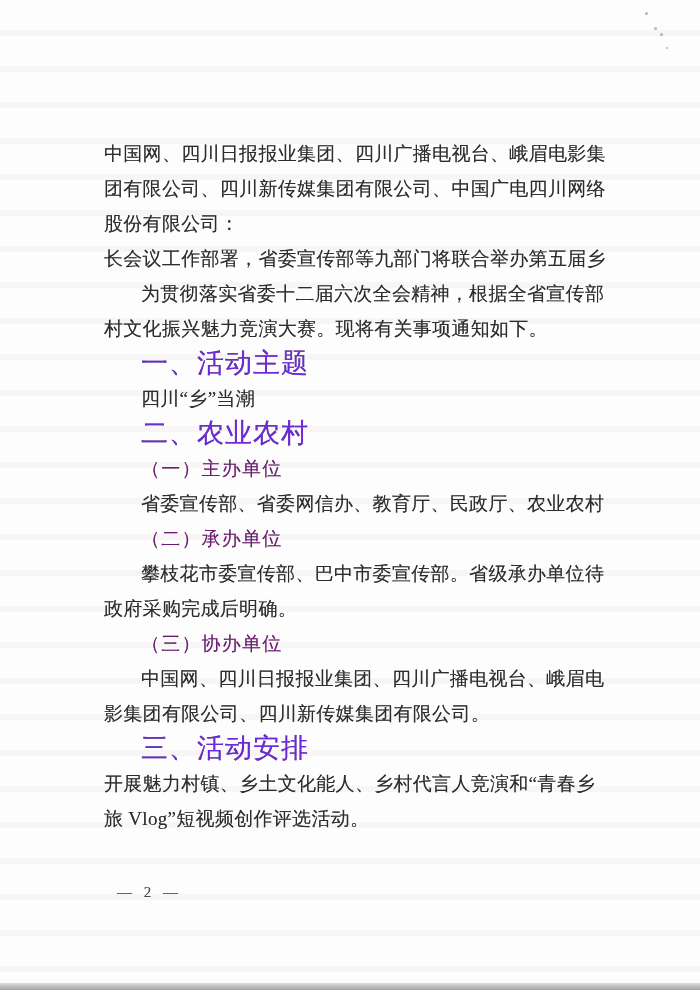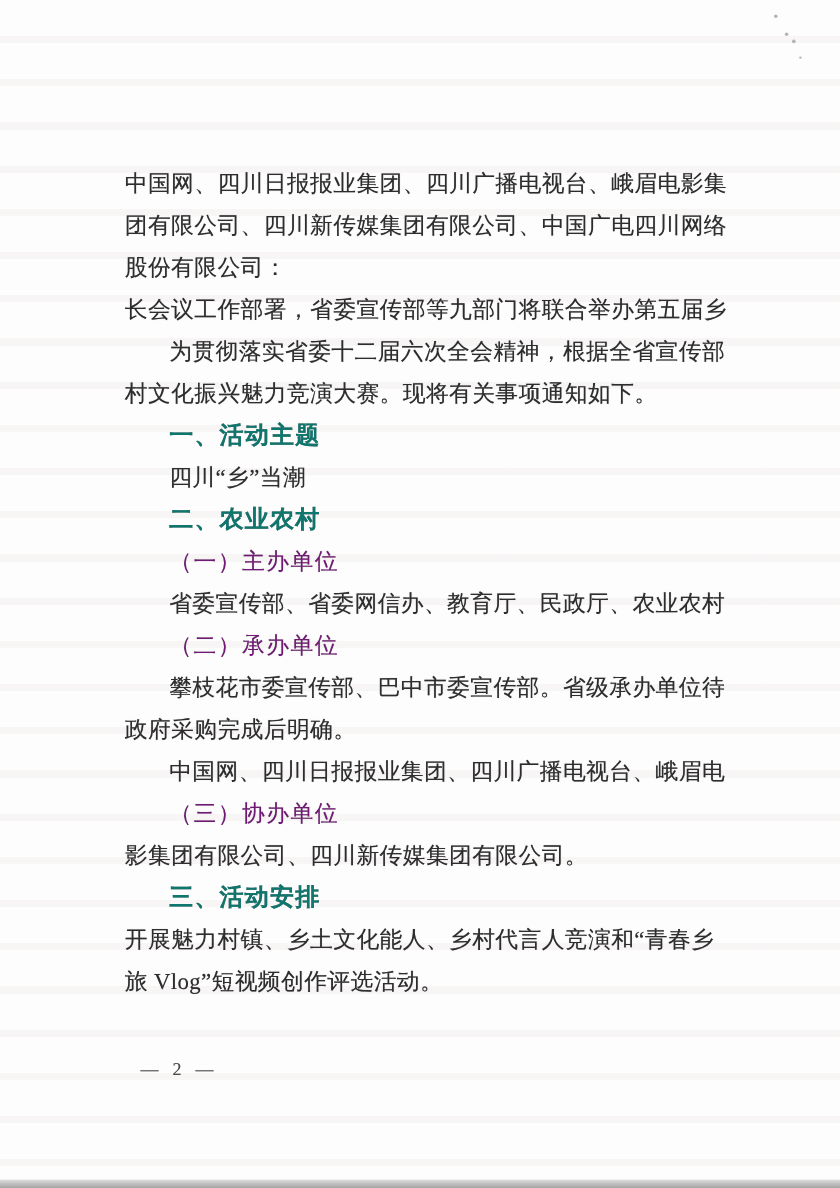--- a/index.html
+++ b/index.html
@@ -35,23 +35,23 @@
     line-height: 35px;
     white-space: nowrap;
     font-size: 19px;
     color: #2d2d2d;
     letter-spacing: 0.3px;
     text-shadow: 0 0 0.6px rgba(70,70,70,0.55);
   }
   .line.ind { padding-left: 37px; }
   .line.heading {
     font-family: "Liberation Sans", "DejaVu Sans", sans-serif;
-    font-weight: 700;
-    font-size: 20px;
-    color: #0f766e;
+    font-weight: 400;
+    font-size: 27px;
+    color: #6d28d9;
     letter-spacing: 1px;
     text-shadow: 0 0 0.5px rgba(30,30,30,0.6);
   }
   .line.sub {
     color: #701a75;
     letter-spacing: 1.2px;
   }
   .page-number {
     position: absolute;
     left: 117px; top: 884px;
@@ -95,22 +95,22 @@
     <div class="line ind">为贯彻落实省委十二届六次全会精神，根据全省宣传部</div>
     <div class="line">村文化振兴魅力竞演大赛。现将有关事项通知如下。</div>
     <div class="line heading ind">一、活动主题</div>
     <div class="line ind">四川“乡”当潮</div>
     <div class="line heading ind">二、农业农村</div>
     <div class="line sub ind">（一）主办单位</div>
     <div class="line ind">省委宣传部、省委网信办、教育厅、民政厅、农业农村</div>
     <div class="line sub ind">（二）承办单位</div>
     <div class="line ind">攀枝花市委宣传部、巴中市委宣传部。省级承办单位待</div>
     <div class="line">政府采购完成后明确。</div>
+    <div class="line sub ind">（三）协办单位</div>
     <div class="line ind">中国网、四川日报报业集团、四川广播电视台、峨眉电</div>
-    <div class="line sub ind">（三）协办单位</div>
     <div class="line">影集团有限公司、四川新传媒集团有限公司。</div>
     <div class="line heading ind">三、活动安排</div>
     <div class="line">开展魅力村镇、乡土文化能人、乡村代言人竞演和“青春乡</div>
     <div class="line">旅 Vlog”短视频创作评选活动。</div>
   </div>
 
   <div class="page-number">— 2 —</div>
 
   <div class="scan-edge-bottom"></div>
 </div>

